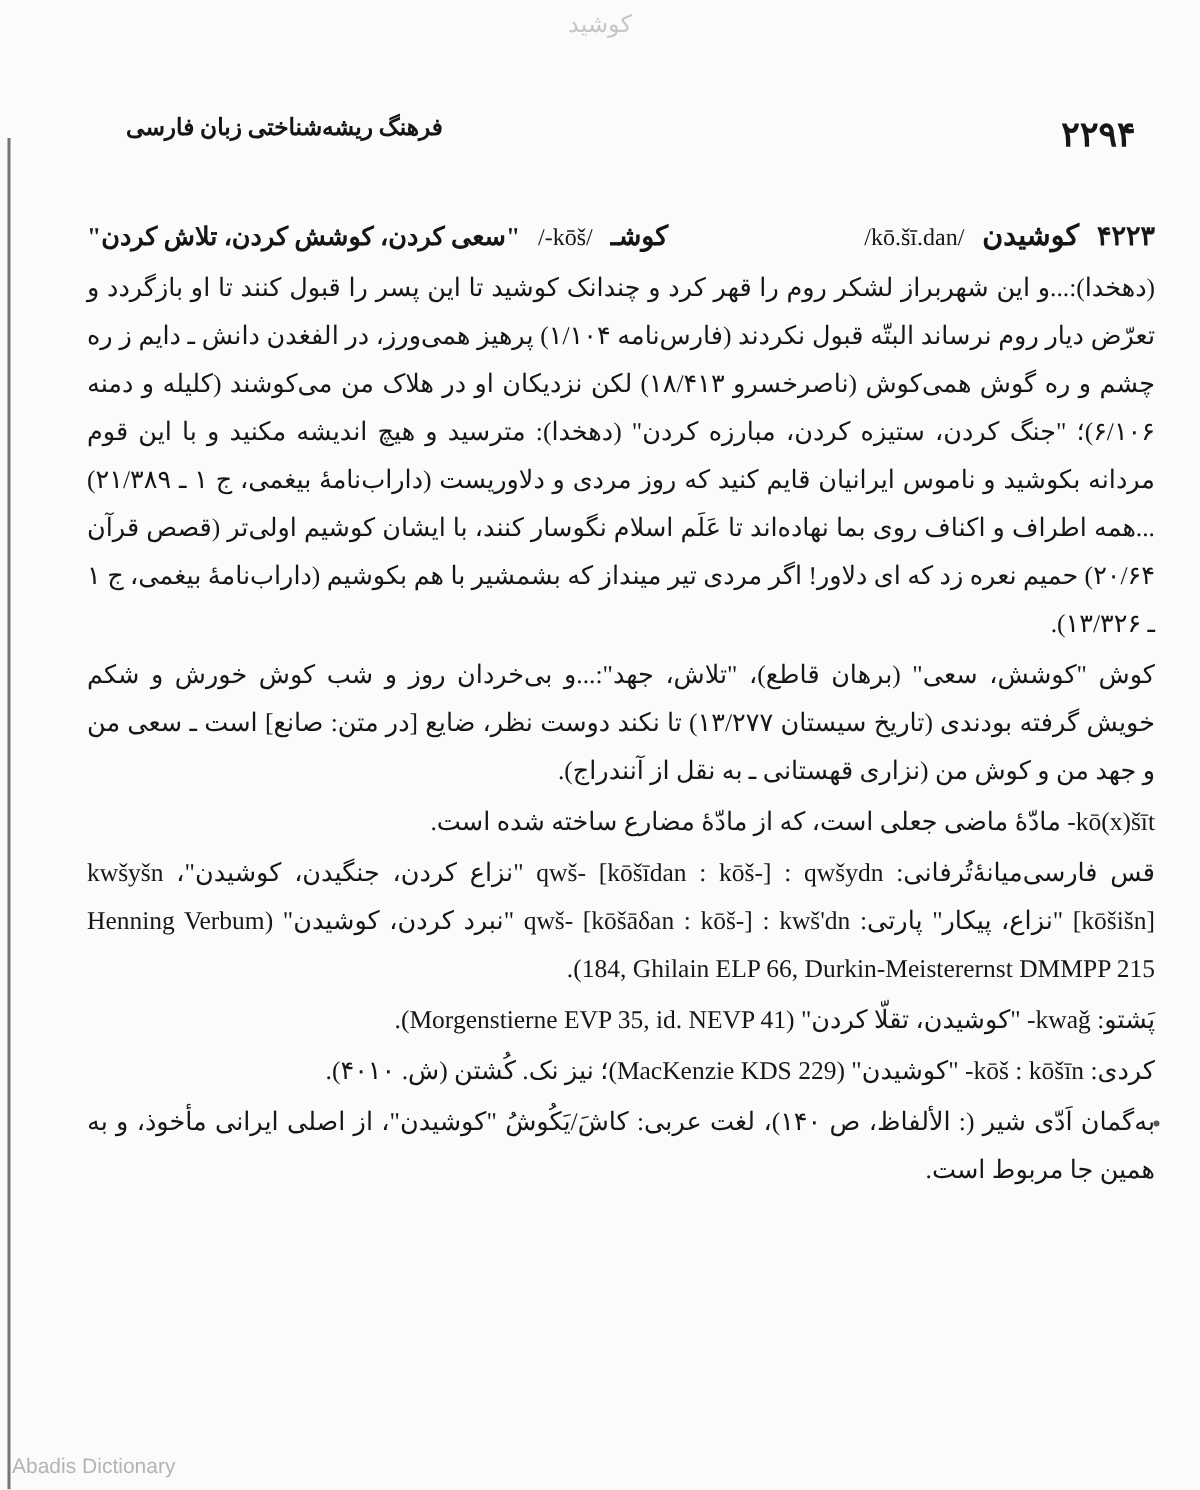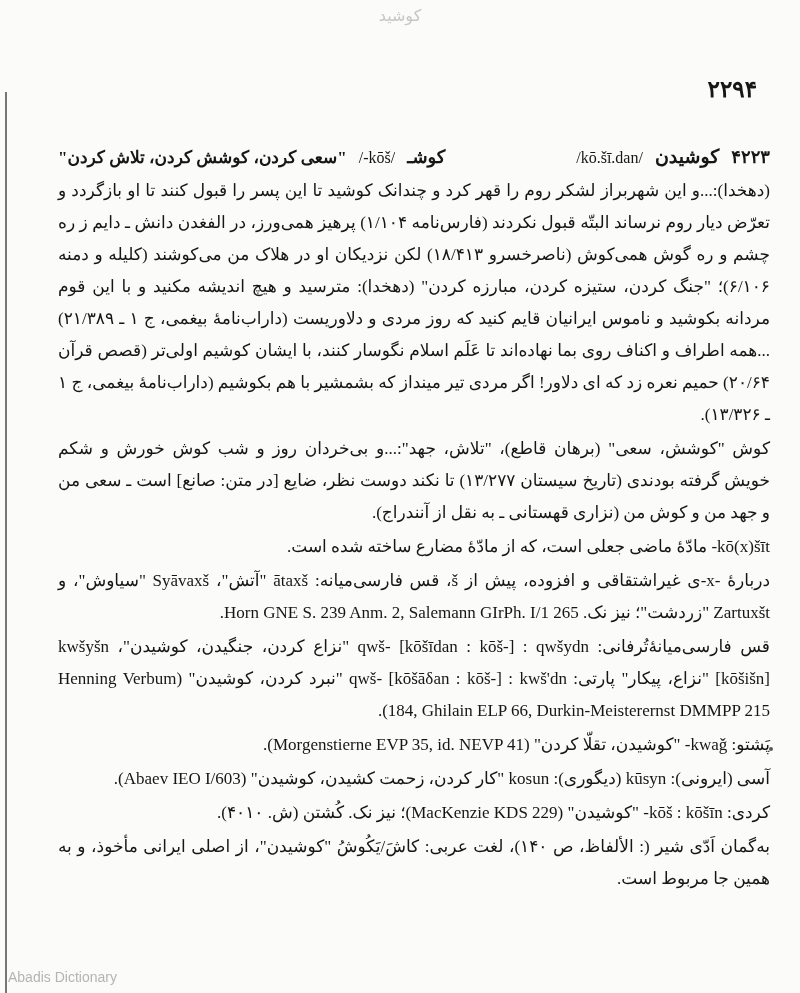--- a/index.html
+++ b/index.html
@@ -68,20 +68,21 @@
 </style>
 </head>
 <body>
 
 <div class="overlay-title">کوشید</div>
 
 <div class="scan-edge"></div>
 <div class="speck"></div>
 
 <div class="running-header">
+  <div class="book-title">فرهنگ ریشه‌شناختی زبان فارسی</div>
   <div class="page-number">۲۲۹۴</div>
 </div>
 
 <div class="entry">
 
   <div class="entry-headline">
     <div class="hl-group">
       <span class="entry-number">۴۲۲۳</span>
       <span class="headword">کوشیدن</span>
       <span class="latin">/kō.šī.dan/</span>
@@ -89,22 +90,20 @@
     <div class="hl-group">
       <span class="stem">کوشـ</span>
       <span class="latin">/-kōš/</span>
       <span class="gloss">"سعی کردن، کوشش کردن، تلاش کردن"</span>
     </div>
   </div>
 
   <p class="para quote-block">(دهخدا):...و این شهربراز لشکر روم را قهر کرد و چندانک کوشید تا این پسر را قبول کنند تا او بازگردد و تعرّض دیار روم نرساند البتّه قبول نکردند (فارس‌نامه ۱/۱۰۴) پرهیز همی‌ورز، در الفغدن دانش ـ دایم ز ره چشم و ره گوش همی‌کوش (ناصرخسرو ۱۸/۴۱۳) لکن نزدیکان او در هلاک من می‌کوشند (کلیله و دمنه ۶/۱۰۶)؛ "جنگ کردن، ستیزه کردن، مبارزه کردن" (دهخدا): مترسید و هیچ اندیشه مکنید و با این قوم مردانه بکوشید و ناموس ایرانیان قایم کنید که روز مردی و دلاوریست (داراب‌نامهٔ بیغمی، ج ۱ ـ ۲۱/۳۸۹) ...همه اطراف و اکناف روی بما نهاده‌اند تا عَلَم اسلام نگوسار کنند، با ایشان کوشیم اولی‌تر (قصص قرآن ۲۰/۶۴) حمیم نعره زد که ای دلاور! اگر مردی تیر مینداز که بشمشیر با هم بکوشیم (داراب‌نامهٔ بیغمی، ج ۱ ـ ۱۳/۳۲۶).</p>
   <p class="para quote-block">کوش "کوشش، سعی" (برهان قاطع)، "تلاش، جهد":...و بی‌خردان روز و شب کوش خورش و شکم خویش گرفته بودندی (تاریخ سیستان ۱۳/۲۷۷) تا نکند دوست نظر، ضایع [در متن: صانع] است ـ سعی من و جهد من و کوش من (نزاری قهستانی ـ به نقل از آنندراج).</p>
   <p class="para">kō(x)šīt- مادّهٔ ماضی جعلی است، که از مادّهٔ مضارع ساخته شده است.</p>
-  <p class="para">دربارهٔ -x-ی غیراشتقاقی و افزوده، پیش از š، قس فارسی‌میانه: ātaxš "آتش"، Syāvaxš "سیاوش"، و Zartuxšt "زردشت"؛ نیز نک. Horn GNE S. 239 Anm. 2, Salemann GIrPh. I/1 265.</p>
   <p class="para">قس فارسی‌میانهٔ‌تُرفانی: qwšydn‏ : qwš- [kōšīdan : kōš-] "نزاع کردن، جنگیدن، کوشیدن"، kwšyšn [kōšišn] "نزاع، پیکار" پارتی: kwš'dn‏ : qwš- [kōšāδan : kōš-] "نبرد کردن، کوشیدن" (Henning Verbum 184, Ghilain ELP 66, Durkin-Meisterernst DMMPP 215).</p>
   <p class="para">پَشتو: kwaǧ- "کوشیدن، تقلّا کردن" (Morgenstierne EVP 35, id. NEVP 41).</p>
-  <p class="para">آسی (ایرونی): kūsyn (دیگوری): kosun "کار کردن، زحمت کشیدن، کوشیدن" (Abaev IEO I/603).</p>
   <p class="para">کردی: kōšīn‏ : kōš- "کوشیدن" (MacKenzie KDS 229)؛ نیز نک. کُشتن (ش. ۴۰۱۰).</p>
   <p class="para">به‌گمان اَدّی شیر (: الألفاظ، ص ۱۴۰)، لغت عربی: کاشَ/یَکُوشُ "کوشیدن"، از اصلی ایرانی مأخوذ، و به همین جا مربوط است.</p>
 
 </div>
 
 <div class="watermark">Abadis Dictionary</div>
 
 </body></html>

